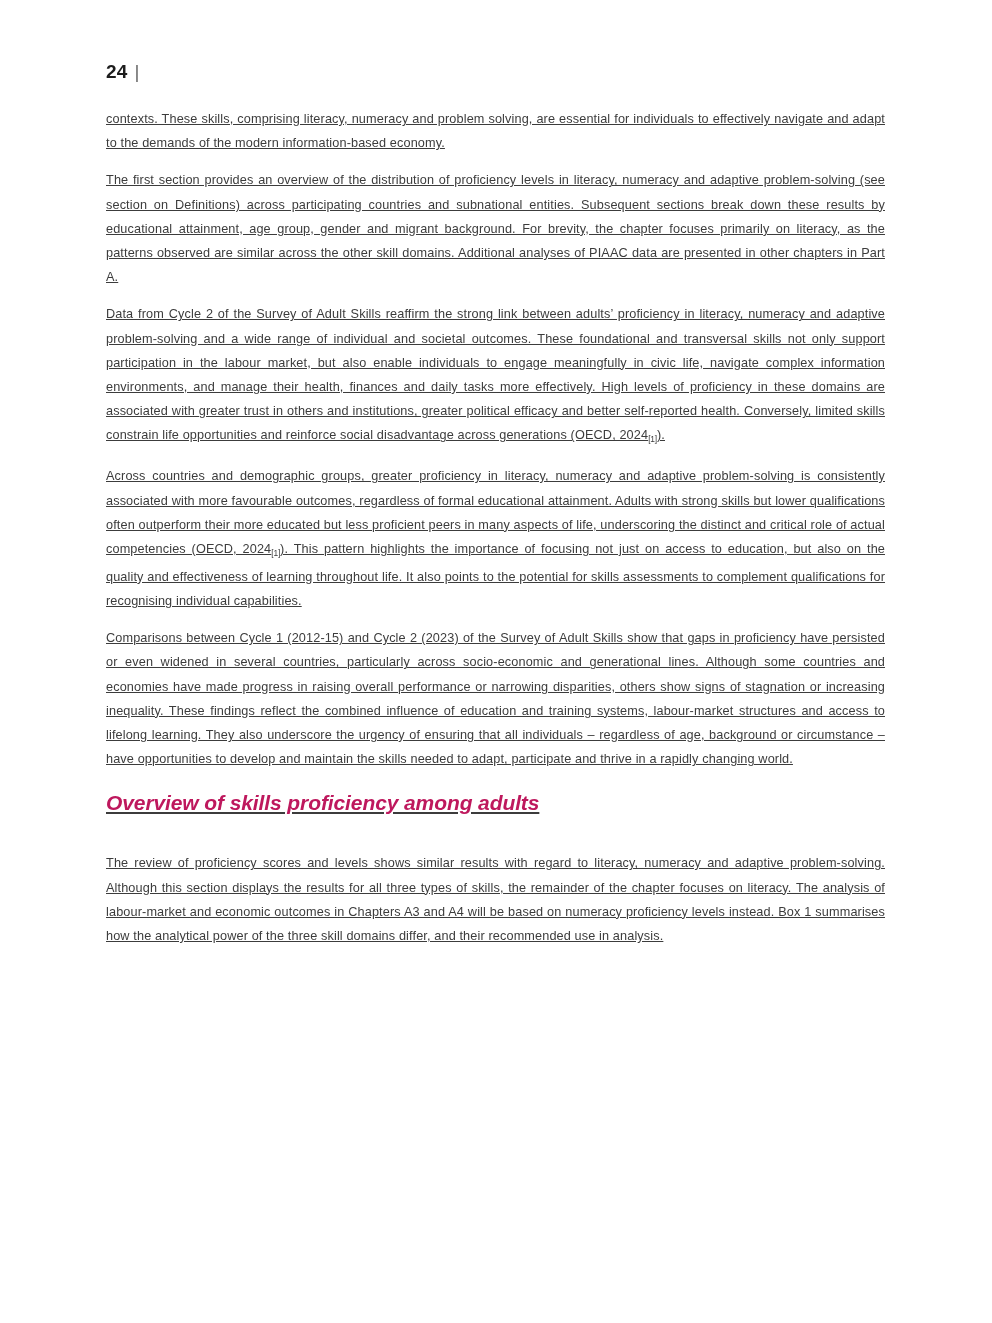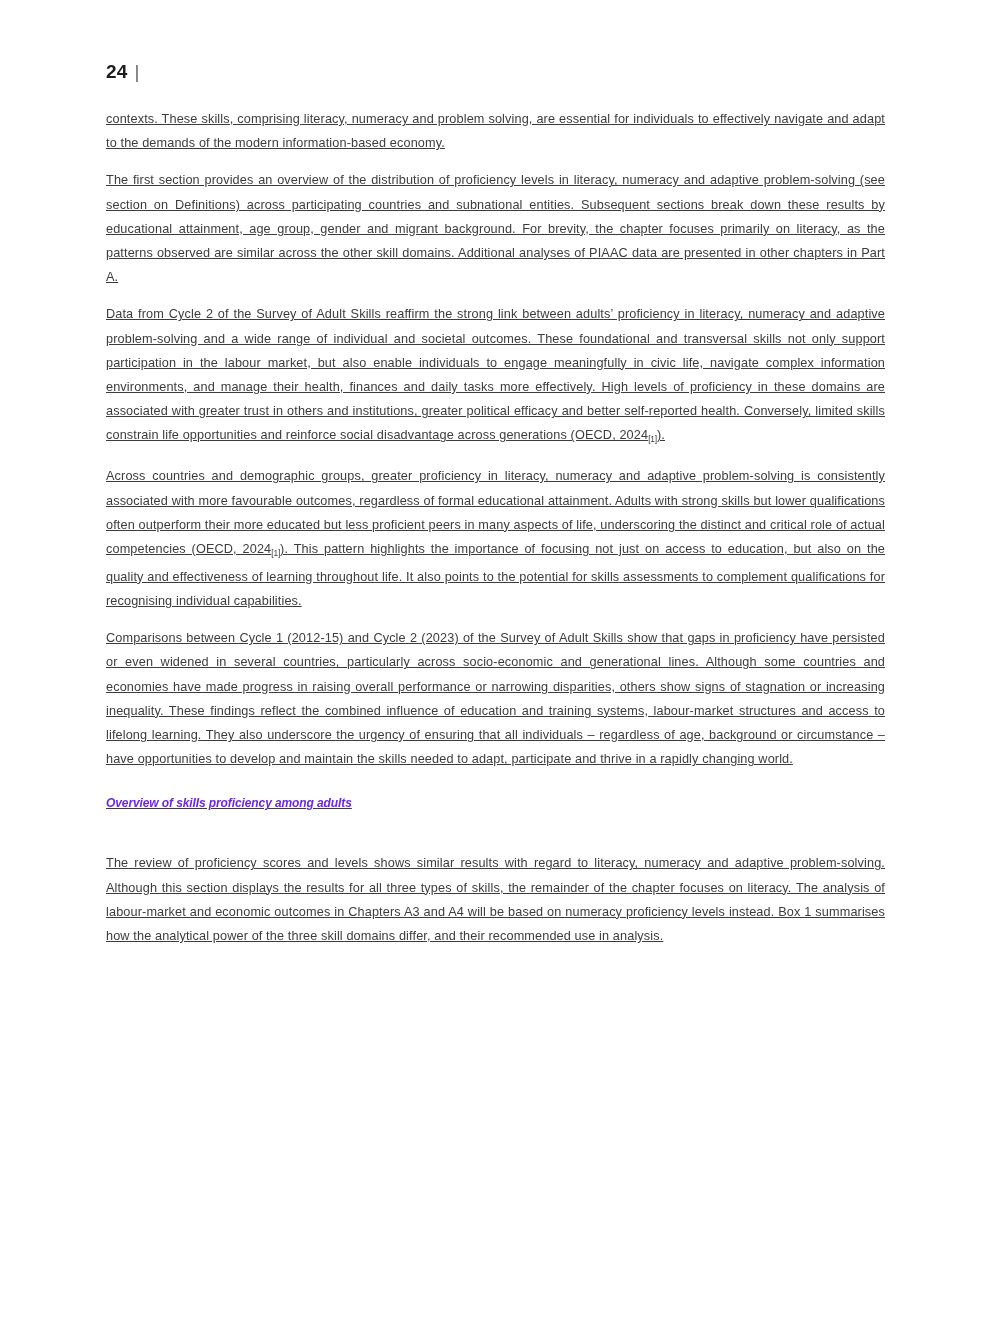--- a/index.html
+++ b/index.html
@@ -69,24 +69,24 @@
   .para:last-child { margin-bottom: 0; margin-top: 37px; }
 
   .sub {
     font-size: 8.4px;
     vertical-align: -0.32em;
     letter-spacing: -0.02em;
   }
 
   .section-heading {
     margin: 21px 0 17px 0;
-    font-size: 12px;
+    font-size: 21px;
     font-weight: bold;
     font-style: italic;
-    color: #6d28d9;
+    color: #be185d;
     line-height: 22px;
     letter-spacing: -0.1px;
     text-align: left;
   }
 
   
   .page-footer {
     position: absolute;
     left: 106px;
     top: 1275px;

